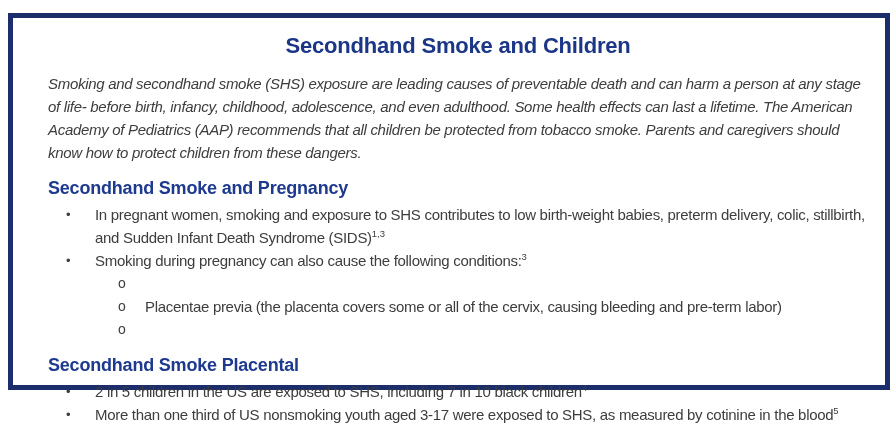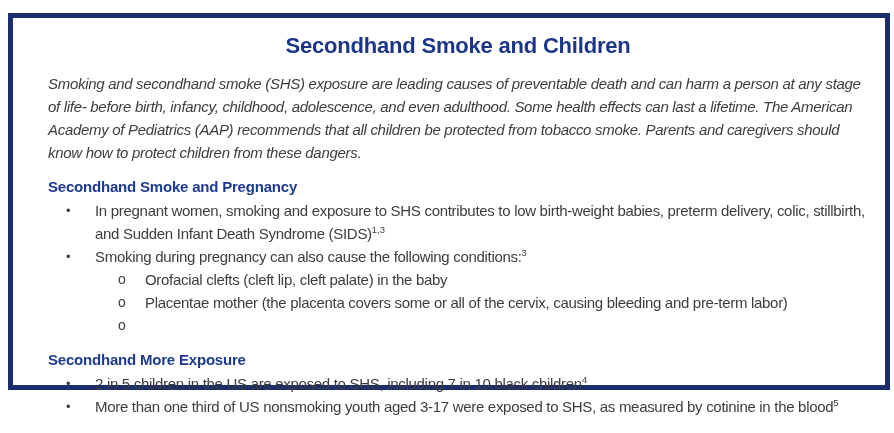--- a/index.html
+++ b/index.html
@@ -32,21 +32,21 @@
     margin-bottom:13px;
   }
   .intro{
     color:var(--body-color);
     font-size:15px;line-height:23px;
     letter-spacing:-0.3px;
     font-style:italic;
   }
   .section-heading{
     color:var(--heading-color);
-    font-size:15px;font-weight:bold;
+    font-size:18px;font-weight:bold;
     letter-spacing:-0.2px;
     margin-top:14px;margin-bottom:4px;
   }
   .li{
     display:flex;align-items:flex-start;
     color:var(--body-color);
     font-size:15px;line-height:23px;
     letter-spacing:-0.3px;
   }
   .li.l1{padding-left:18px;}
@@ -75,32 +75,31 @@
           <div class="li l1">
             <span class="marker">•</span>
             <span class="btext">In pregnant women, smoking and exposure to SHS contributes to low birth-weight babies, preterm delivery, colic, stillbirth, and Sudden Infant Death Syndrome (SIDS)<sup class="cite">1,3</sup></span>
           </div>
           <div class="li l1">
             <span class="marker">•</span>
             <span class="btext">Smoking during pregnancy can also cause the following conditions:<sup class="cite">3</sup></span>
           </div>
           <div class="li l2">
             <span class="marker">o</span>
-            <span class="btext">Orofacial clefts (cleft lip, cleft palate) in the baby</span>
           </div>
           <div class="li l2">
             <span class="marker">o</span>
-            <span class="btext">Placentae mother (the placenta covers some or all of the cervix, causing bleeding and pre-term labor)</span>
+            <span class="btext">Placentae previa (the placenta covers some or all of the cervix, causing bleeding and pre-term labor)</span>
           </div>
           <div class="li l2">
             <span class="marker">o</span>
           </div>
         </div>
         <div class="section">
-          <h2 class="section-heading">Secondhand More Exposure</h2>
+          <h2 class="section-heading">Secondhand Smoke Placental</h2>
           <div class="li l1">
             <span class="marker">•</span>
             <span class="btext">2 in 5 children in the US are exposed to SHS, including 7 in 10 black children<sup class="cite">4</sup></span>
           </div>
           <div class="li l1">
             <span class="marker">•</span>
             <span class="btext">More than one third of US nonsmoking youth aged 3-17 were exposed to SHS, as measured by cotinine in the blood<sup class="cite">5</sup></span>
           </div>
         </div>
       </div>

